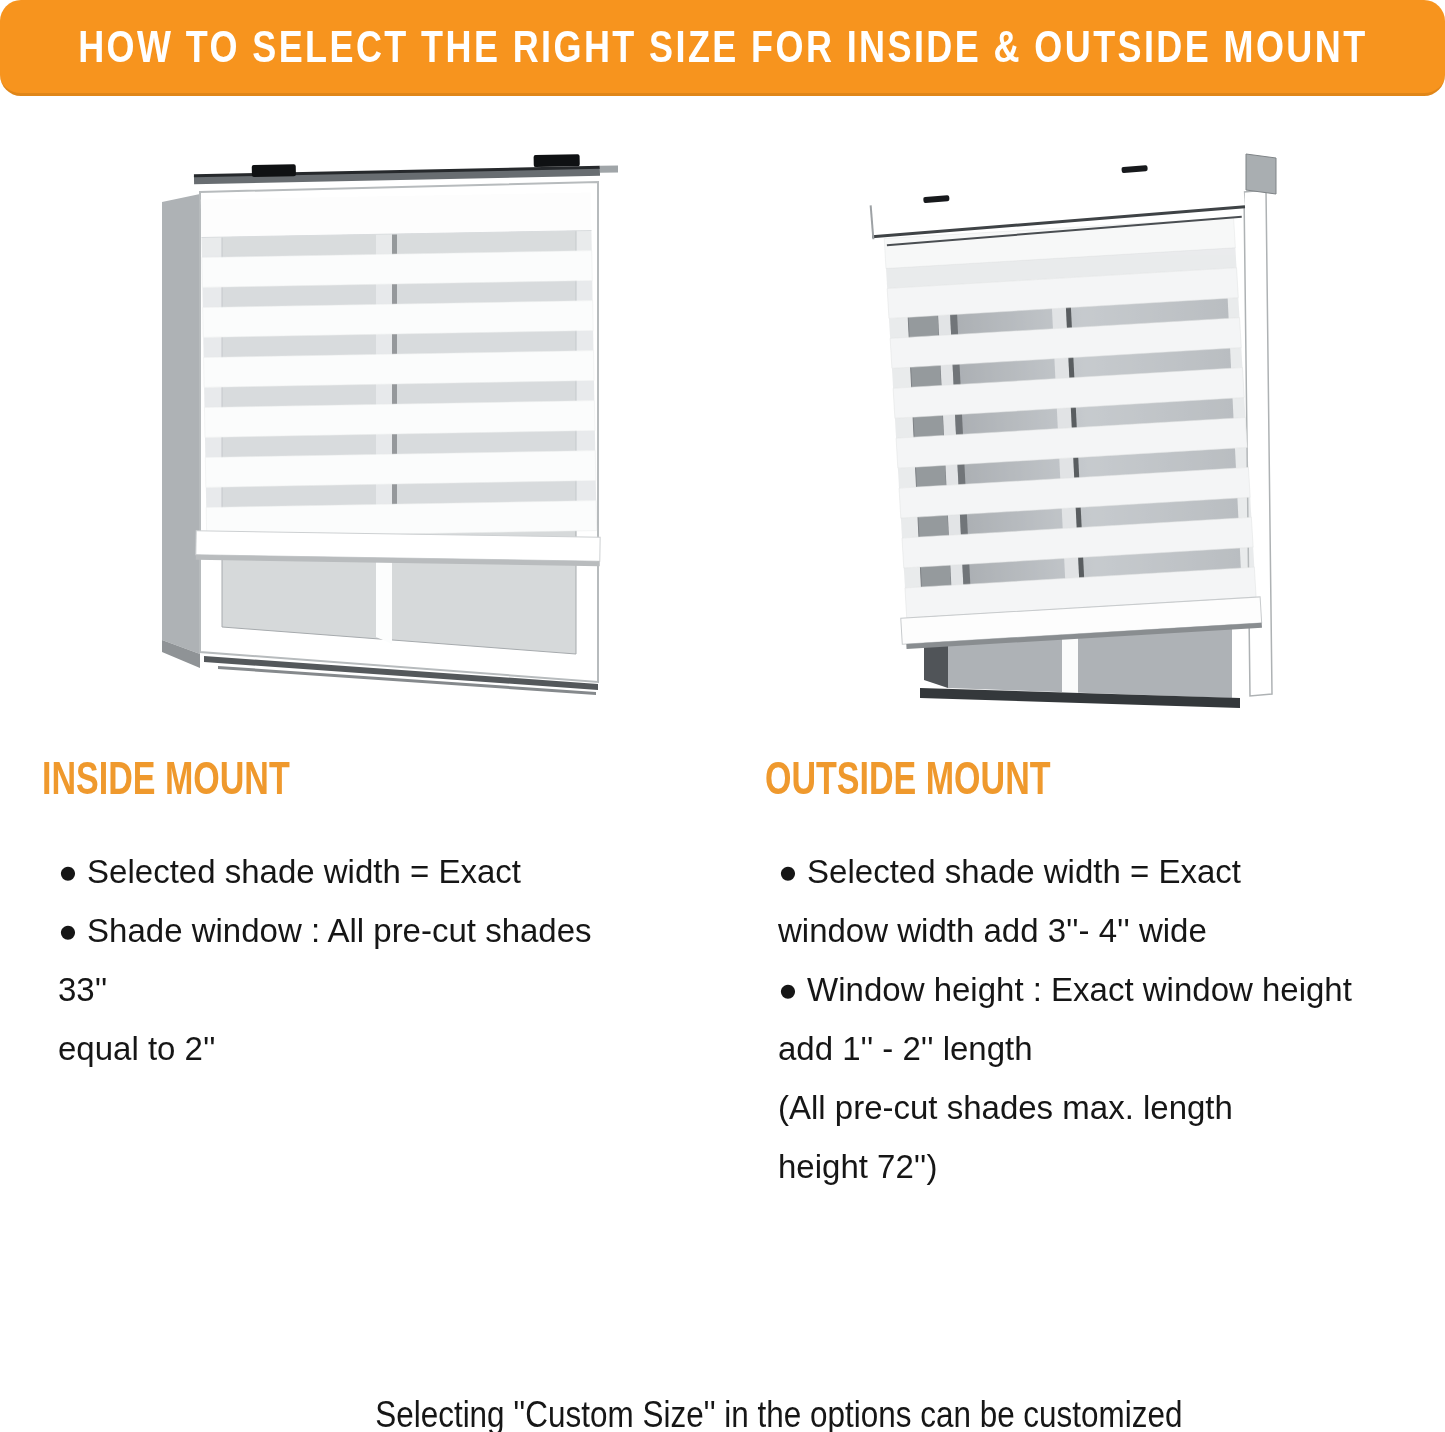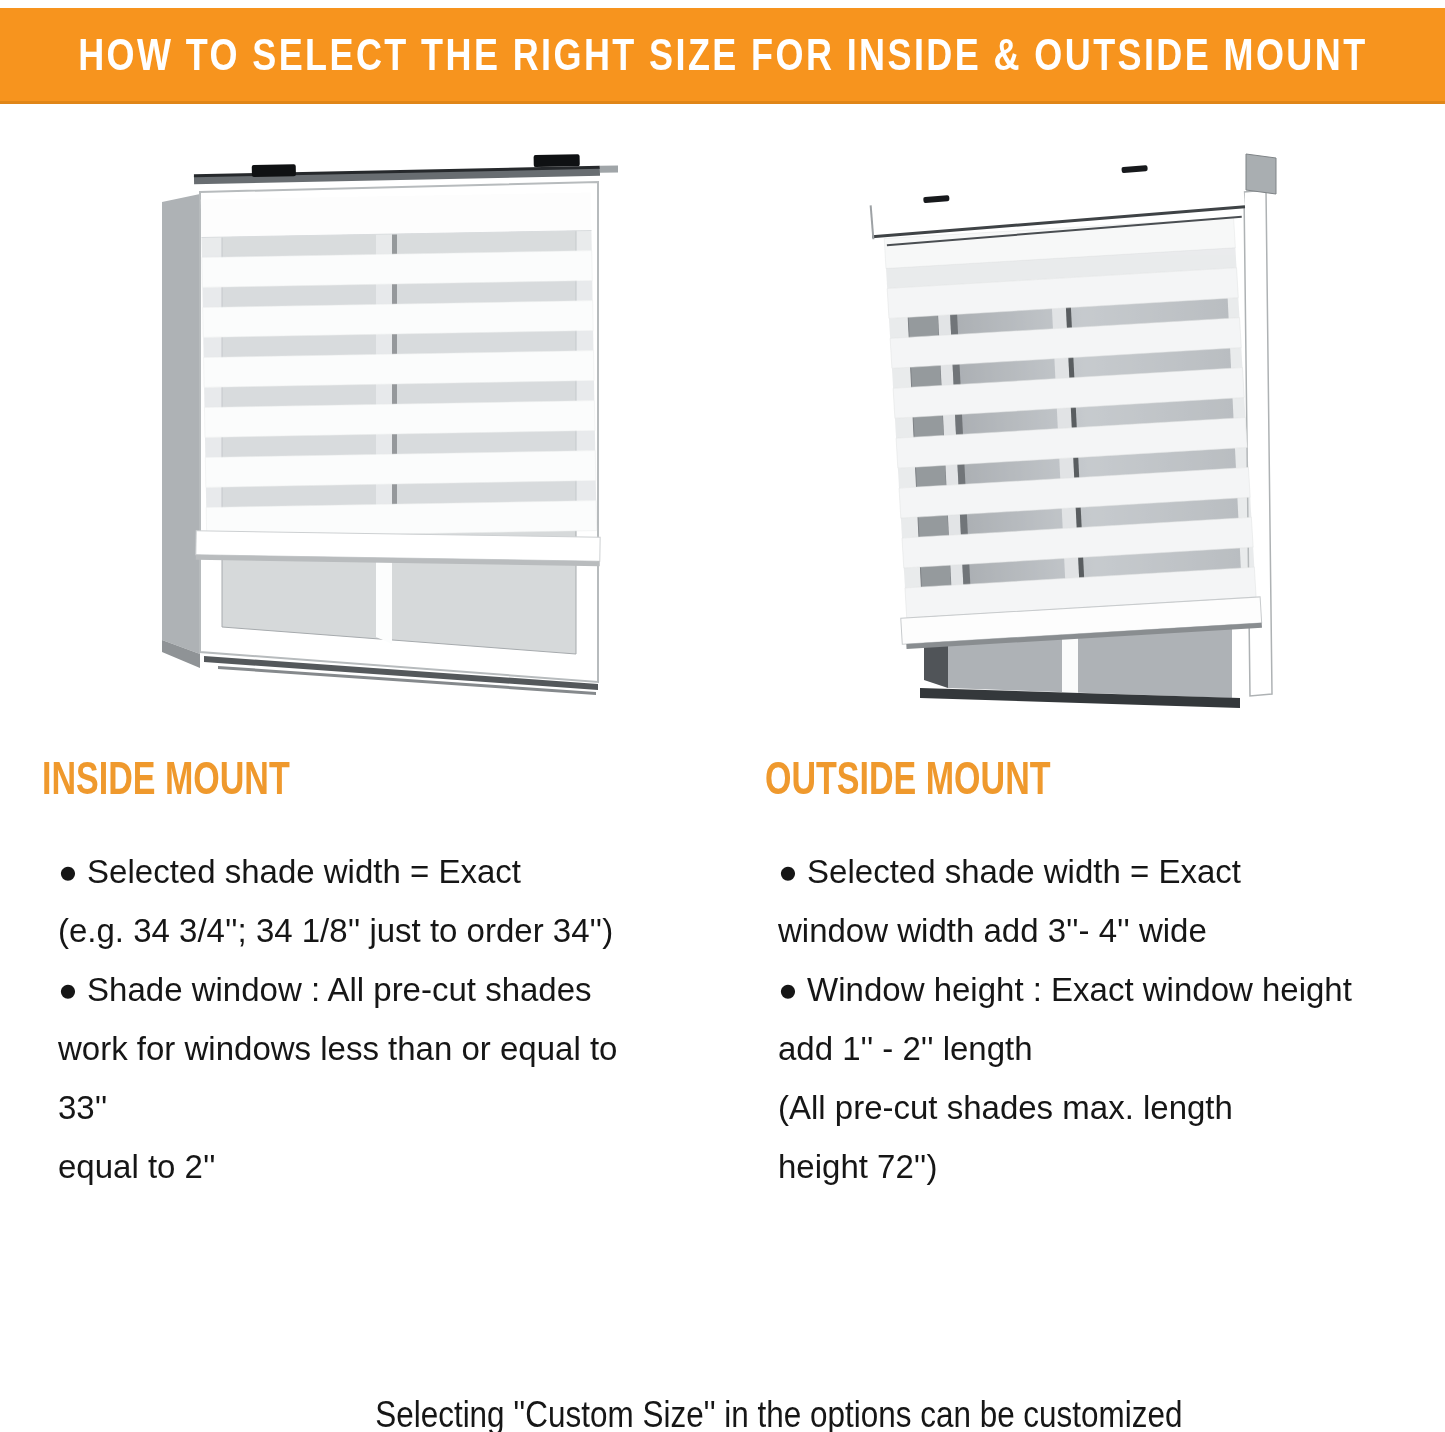--- a/index.html
+++ b/index.html
@@ -4,24 +4,24 @@
 <style>
   html,body{margin:0;padding:0;}
   body{
     position:relative;
     width:1445px;height:1432px;
     background:#ffffff;
     font-family:"Liberation Sans", sans-serif;
     overflow:hidden;
   }
   .banner{
-    position:absolute;left:0;top:8px;width:1445px;height:93px;
+    position:absolute;left:0;top:0;width:1445px;height:93px;
     background:var(--banner-bg,#F7941E);
     border-bottom:3px solid rgba(120,70,0,0.18);
-    display:flex;align-items:center;justify-content:center;
+    display:flex;align-items:center;justify-content:center;border-radius:21px;
   }
   .banner-title{
     color:var(--banner-text,#ffffff);
     font-weight:bold;font-size:45px;letter-spacing:3px;
     white-space:nowrap;transform:scaleX(0.80);
   }
   .illus{position:absolute;}
   #illus-inside{left:148px;top:150px;width:470px;height:545px;}
   #illus-outside{left:862px;top:132px;width:440px;height:592px;}
   .heading{
@@ -173,23 +173,21 @@
     </g>
     <polygon points="384,22 414,26 414,62 384,58" fill="#a9aeb1" stroke="#7e8386" stroke-width="1"></polygon>
   </svg>
 </div>
 
 <div class="heading" id="heading-inside">INSIDE MOUNT</div>
 <div class="heading" id="heading-outside">OUTSIDE MOUNT</div>
 
 <div class="spec" id="spec-inside">
   <div class="line">● Selected shade width = Exact</div>
-  <div class="line">(e.g. 34 3/4''; 34 1/8'' just to order 34'')</div>
   <div class="line">● Shade window : All pre-cut shades</div>
-  <div class="line">work for windows less than or equal to</div>
   <div class="line">33''</div>
   <div class="line">equal to 2''</div>
 </div>
 
 <div class="spec" id="spec-outside">
   <div class="line">● Selected shade width = Exact</div>
   <div class="line">window width add 3''- 4'' wide</div>
   <div class="line">● Window height : Exact window height</div>
   <div class="line">add 1'' - 2'' length</div>
   <div class="line">(All pre-cut shades max. length</div>

